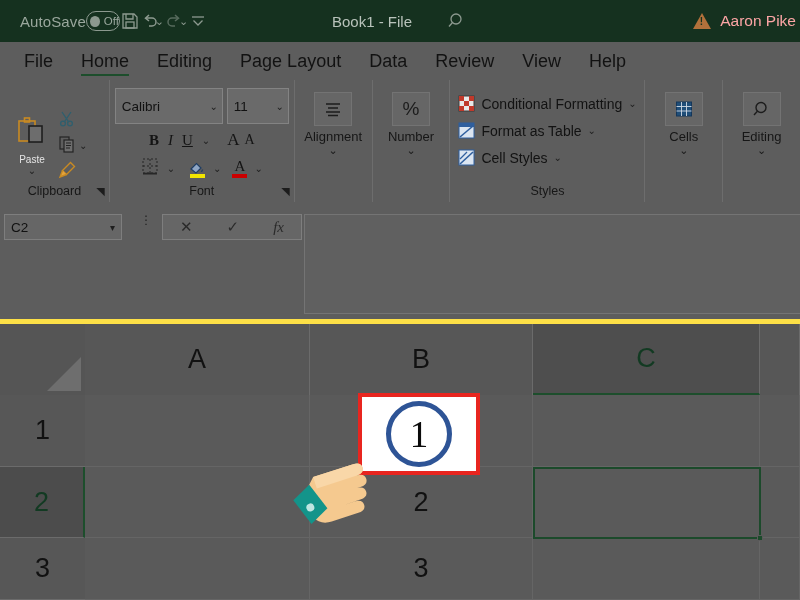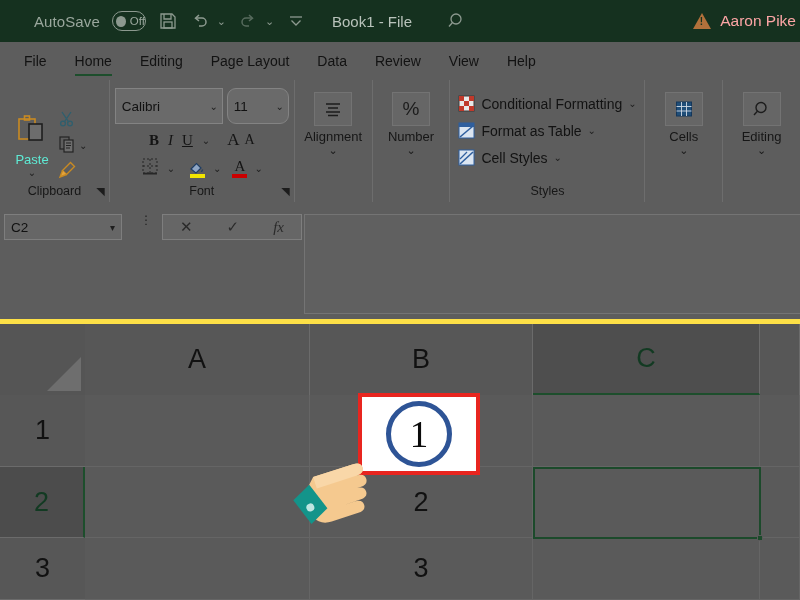--- a/index.html
+++ b/index.html
@@ -10,21 +10,21 @@
     background: #5a5a5a;
   }
   #app { position: relative; width: 800px; height: 600px; overflow: hidden; }
 
   
   .titlebar {
     position: absolute; top: 0; left: 0; width: 800px; height: 42px;
     background: #15311f;
     display: flex; align-items: center;
   }
-  .tb-left { display: flex; align-items: center; padding-left: 34px; gap: 12px; }
+  .tb-left { display: flex; align-items: center; padding-left: 20px; }
   .tb-autosave { color: #9aa79d; font-size: 15px; letter-spacing: .1px; }
   .toggle {
     width: 34px; height: 20px; border-radius: 11px;
     border: 1.4px solid #8c998f;
     display: flex; align-items: center; gap: 4px; padding-left: 3px;
   }
   .toggle .knob { width: 11px; height: 11px; border-radius: 50%; background: #8c998f; }
   .toggle .off { font-size: 11.5px; color: #9aa79d; }
   .tb-ico { color: #8d9a90; display: flex; align-items: center; }
   .tb-ico svg { display: block; }
@@ -44,21 +44,21 @@
   .warn-tri::after { content:"!"; position:absolute; left:-2.5px; top:3px; font-size:10px; color:#15311f; font-weight:bold;}
   .tb-user { color: #fca5a5; font-size: 15.5px; white-space: nowrap; text-align: right; }
 
   
   .tabs {
     position: absolute; top: 42px; left: 0; width: 800px; height: 38px;
     background: #5d5d5d;
     display: flex; align-items: center; gap: 0;
     padding-left: 10px;
   }
-  .tab { font-size: 14px; color: #121212; padding: 0 14px; height: 38px;
+  .tab { font-size: 18px; color: #121212; padding: 0 14px; height: 38px;
          display: flex; align-items: center; position: relative; }
   .tab.active { font-weight: normal; }
   .tab.active::after {
     content: ""; position: absolute; bottom: 4px; left: 14px; right: 14px;
     height: 2.5px; background: #1d4e2c;
   }
 
   
   .ribbon {
     position: absolute; top: 80px; left: 0; width: 800px; height: 122px;
@@ -67,34 +67,34 @@
   }
   .rgroup { position: relative; display: flex; flex-direction: column; align-items: center;
             padding: 4px 6px 0 6px; }
   .rgroup + .rgroup { border-left: 1px solid #6d6d6d; }
   .glabel { position: absolute; bottom: 4px; left: 0; right: 0; text-align: center;
             font-size: 12.5px; color: #171717; }
   .dlg { position: absolute; bottom: 4px; right: 4px; font-size: 11px; color: #1c1c1c; }
 
   .clip { flex-direction: row; width: 118px; }
   .paste-col { display: flex; flex-direction: column; align-items: center; width: 52px; padding-top: 4px; }
-  .paste-lbl { font-size: 13px; color: #5eead4; margin-top: 3px; }
+  .paste-lbl { font-size: 10px; color: #e5e5e5; margin-top: 3px; }
   .mini-col { display: flex; flex-direction: column; gap: 3px; padding-top: 6px; }
   .mini-row { display: flex; align-items: center; gap: 3px; }
   .cv { font-size: 10px; color: #1e1e1e; }
 
   .font-g { width: 185px; }
   .f-row1 { display: flex; gap: 4px; padding-top: 4px; }
   .combo {
     background: #6a6a6a; border: 1px solid #838383; height: 36px;
     display: flex; align-items: center; justify-content: space-between;
     padding: 0 4px 0 6px; font-size: 13.5px; color: #111;
   }
   .combo.name { width: 108px; }
-  .combo.size { width: 62px; border-radius: 9px; }
+  .combo.size { width: 62px; }
   .f-row2 { display: flex; align-items: center; gap: 9px; padding-top: 6px; }
   .btn-t { font-size: 15px; color: #141414; font-family: "Liberation Serif", serif; }
   .f-row3 { display: flex; align-items: center; gap: 7px; padding-top: 7px; }
   .swatch { width: 15px; height: 4px; margin-top: -1px; }
 
   .calign, .cnum, .ccells, .cedit { width: 84px; align-items: center; justify-content: flex-start; }
   .bigbtn { width: 38px; height: 34px; border: 1px solid #737373; background: #666;
             display: flex; align-items: center; justify-content: center; margin-top: 8px; }
   .bigbtn-lbl { font-size: 13px; color: #161616; margin-top: 3px; }
   .bigbtn-cv { font-size: 11px; color: #191919; line-height: 1; margin-top: 1px; }

